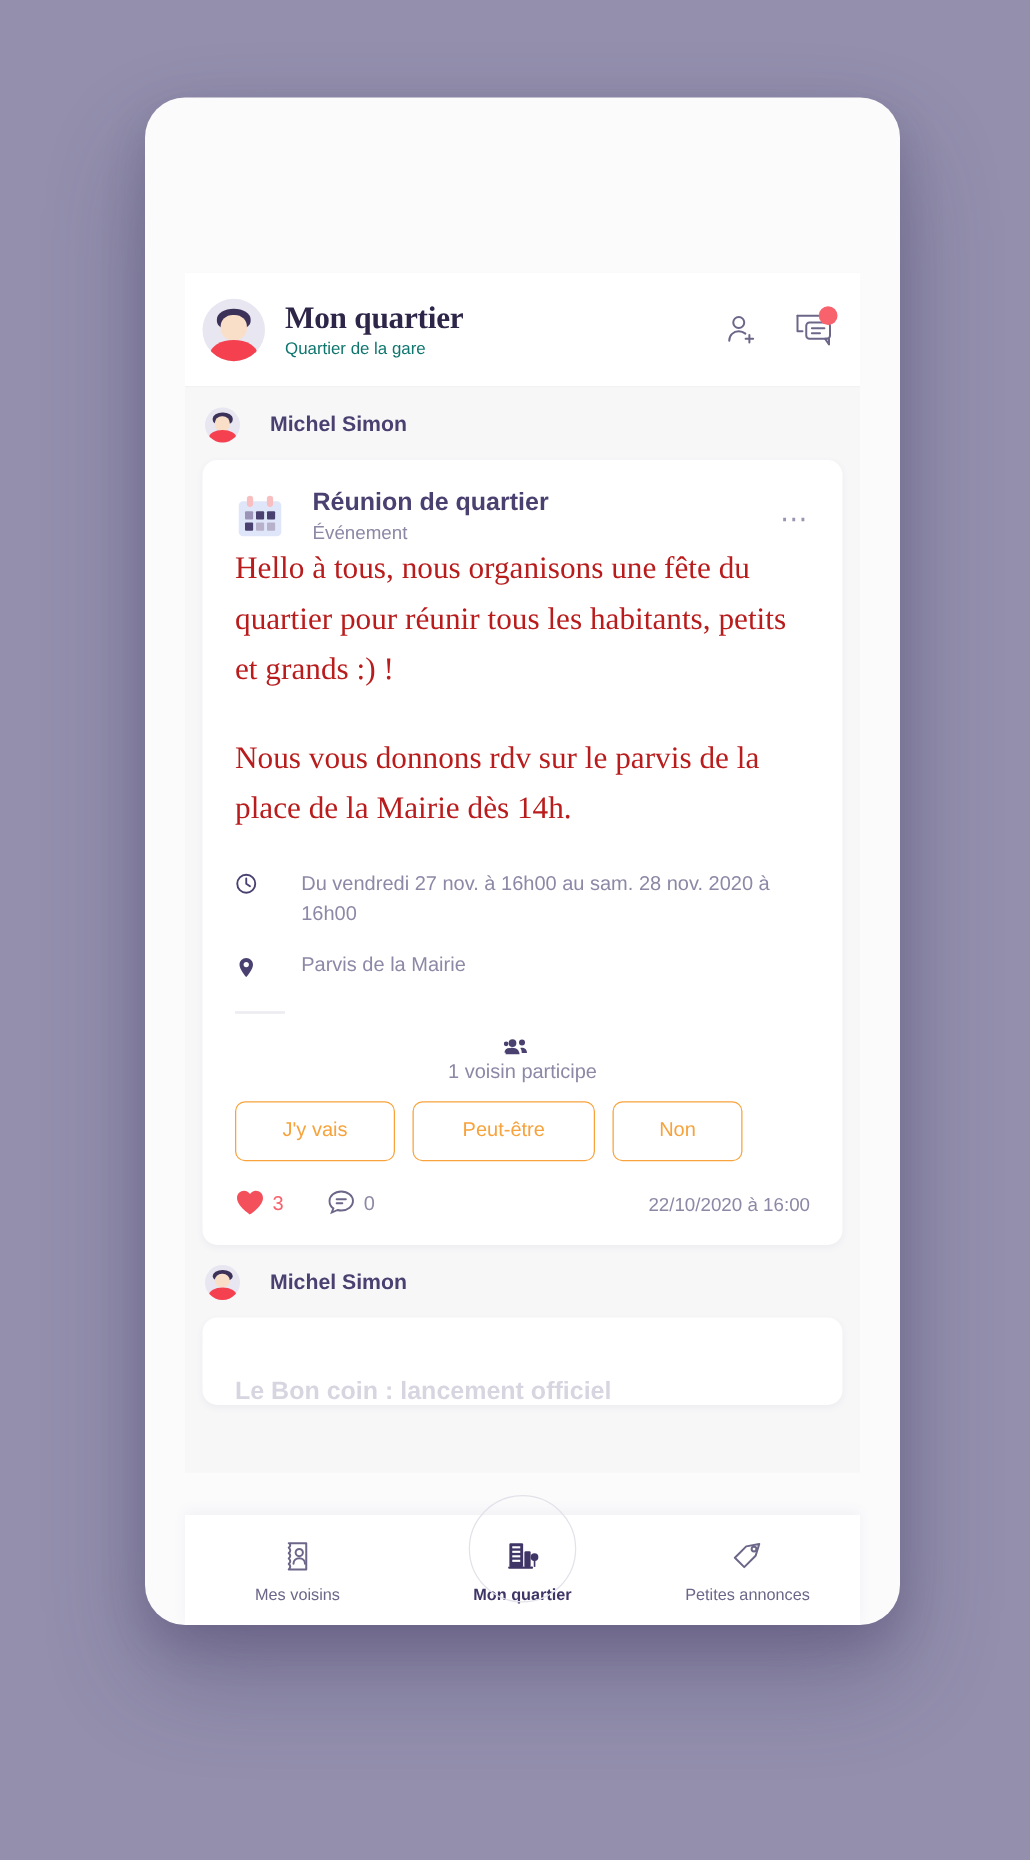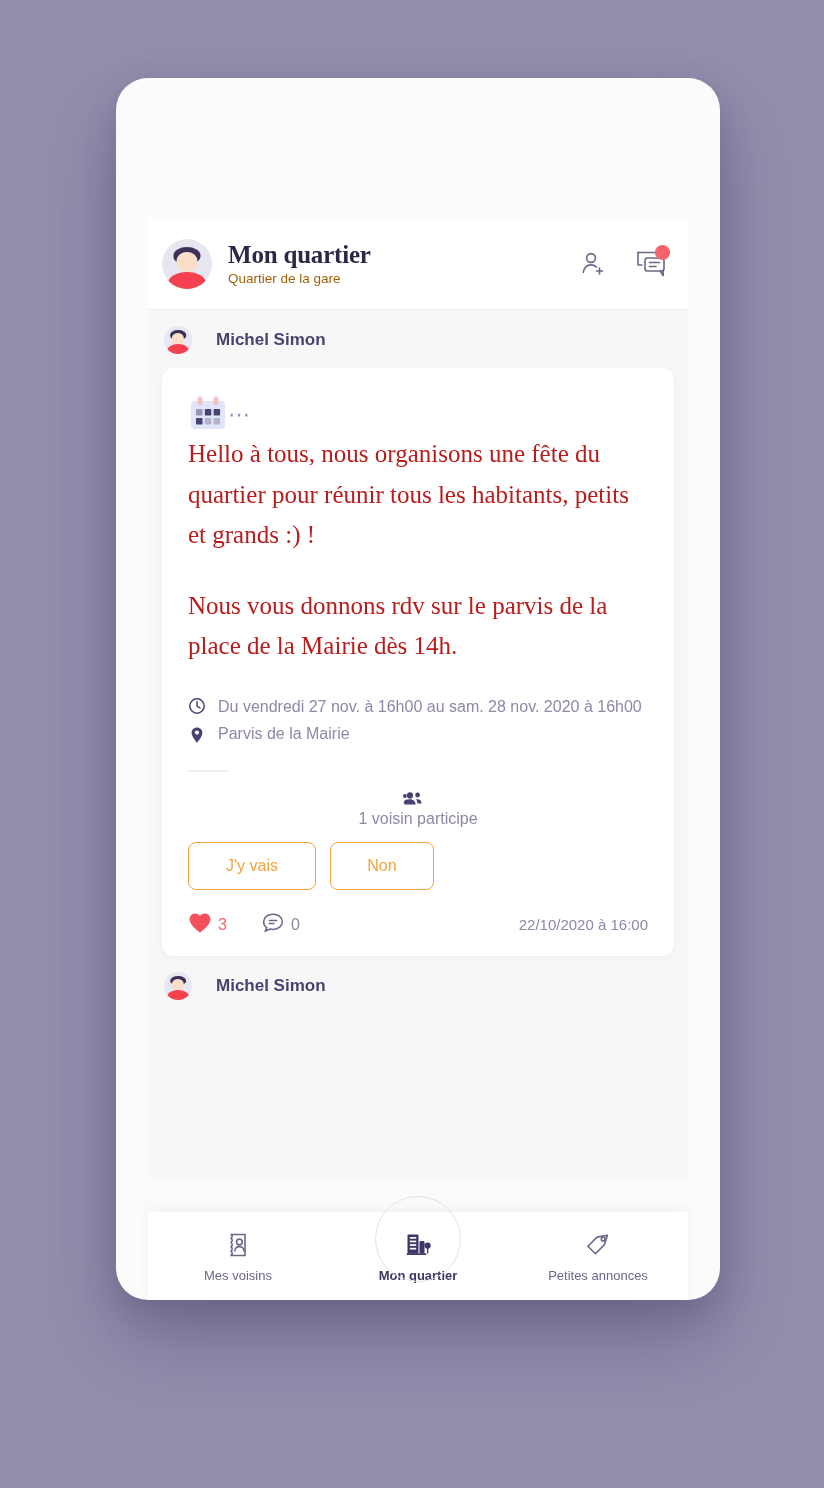--- a/index.html
+++ b/index.html
@@ -113,21 +113,21 @@
   .header-title {
     font-family: "Liberation Serif", serif;
     font-weight: bold;
     font-size: 25px;
     color: #2e2649;
     line-height: 1.1;
     letter-spacing: -0.2px;
   }
   .header-sub {
     font-size: 13.5px;
-    color: #a16207;
+    color: #0f766e;
     margin-top: 3px;
   }
   .header-icons {
     display: flex;
     align-items: center;
     gap: 24px;
     flex: 0 0 auto;
   }
   .icon-btn {
     position: relative;
@@ -247,30 +247,31 @@
   }
   .body-text p { margin: 0; }
   .body-text p + p { margin-top: 30px; }
 
   .meta-row {
     display: flex;
     align-items: flex-start;
     font-size: 16px;
     color: #8d88a6;
     line-height: 1.5;
+    gap: 23px;
   }
   .meta-row.first { margin-top: 28px; }
   .meta-icon {
     flex: 0 0 20px;
     margin-right: 10px;
     margin-top: 2px;
     color: #4b4171;
     display: flex;
   }
-  .meta-row.loc { margin-top: 3px; align-items: center; text-align: right; }
+  .meta-row.loc { margin-top: 17px; align-items: center; text-align: right; }
 
   .divider {
     width: 40px;
     height: 2px;
     background: #ececf1;
     margin: 24px 0 18px 0;
   }
 
   .participants {
     display: flex;
@@ -433,20 +434,24 @@
                 <rect x="9.5" y="2.5" width="5" height="9" rx="2.5" fill="#f9bfc0"></rect>
                 <rect x="25.5" y="2.5" width="5" height="9" rx="2.5" fill="#f9bfc0"></rect>
                 <rect x="8" y="15" width="6.5" height="6.5" rx="0.8" fill="#9b94b8"></rect>
                 <rect x="16.8" y="15" width="6.5" height="6.5" rx="0.8" fill="#4b4171"></rect>
                 <rect x="25.6" y="15" width="6.5" height="6.5" rx="0.8" fill="#4b4171"></rect>
                 <rect x="8" y="24" width="6.5" height="6.5" rx="0.8" fill="#4b4171"></rect>
                 <rect x="16.8" y="24" width="6.5" height="6.5" rx="0.8" fill="#b7b1cb"></rect>
                 <rect x="25.6" y="24" width="6.5" height="6.5" rx="0.8" fill="#b7b1cb"></rect>
               </svg>
             </div>
+            <div class="card-head-text">
+              <div class="card-title">Réunion de quartier</div>
+              <div class="card-kind">Événement</div>
+            </div>
             <div class="dots">⋯</div>
           </div>
 
           <div class="body-text">
             <p>Hello à tous, nous organisons une fête du quartier pour réunir tous les habitants, petits et grands :) !</p>
             <p>Nous vous donnons rdv sur le parvis de la place de la Mairie dès 14h.</p>
           </div>
 
           <div class="meta-row first">
             <span class="meta-icon">
@@ -479,20 +484,21 @@
                 <path d="M1.4 14.4c0-3 2.5-5.2 5.6-5.2s5.6 2.2 5.6 5.2z"></path>
                 <path d="M13.2 9.4c2.9-.6 5.4 1 5.4 4h-4.2c0-1.6-.4-2.9-1.2-4z"></path>
                 <path d="M5.2 9.5C2.6 9.2.6 10.7.6 13.2h3.1c0-1.4.5-2.7 1.5-3.7z"></path>
               </svg>
             </span>
             <span>1 voisin participe</span>
           </div>
 
           <div class="rsvp-row">
             <div class="rsvp-btn w1">J'y vais</div>
+            <div class="rsvp-btn w2">Peut-être</div>
             <div class="rsvp-btn w3">Non</div>
           </div>
 
           <div class="card-footer">
             <div class="react likes">
               <span>
                 <svg width="24" height="22" viewBox="0 0 24 22" fill="#f4505c">
                   <path d="M12 20.5S1.6 13.9 1.6 7.3C1.6 3.9 4.2 1.5 7.3 1.5c2 0 3.7 1 4.7 2.6 1-1.6 2.7-2.6 4.7-2.6 3.1 0 5.7 2.4 5.7 5.8 0 6.6-10.4 13.2-10.4 13.2z"></path>
                 </svg>
               </span>
@@ -514,20 +520,23 @@
 
         <div class="post-author">
           <div class="author-avatar">
             <div class="hair"></div>
             <div class="face"></div>
             <div class="body"></div>
           </div>
           <div class="author-name">Michel Simon</div>
         </div>
 
+        <div class="card truncated">
+          <div class="card-title-dim">Le Bon coin : lancement officiel</div>
+        </div>
 
       </div>
     </div>
 
     <div class="bottom-nav">
 
 
       <div class="nav-item">
         <span class="nav-icon">
           <svg width="26" height="26" viewBox="0 0 26 26" fill="none" stroke="#6c6689" stroke-width="1.6" stroke-linecap="round" stroke-linejoin="round">

